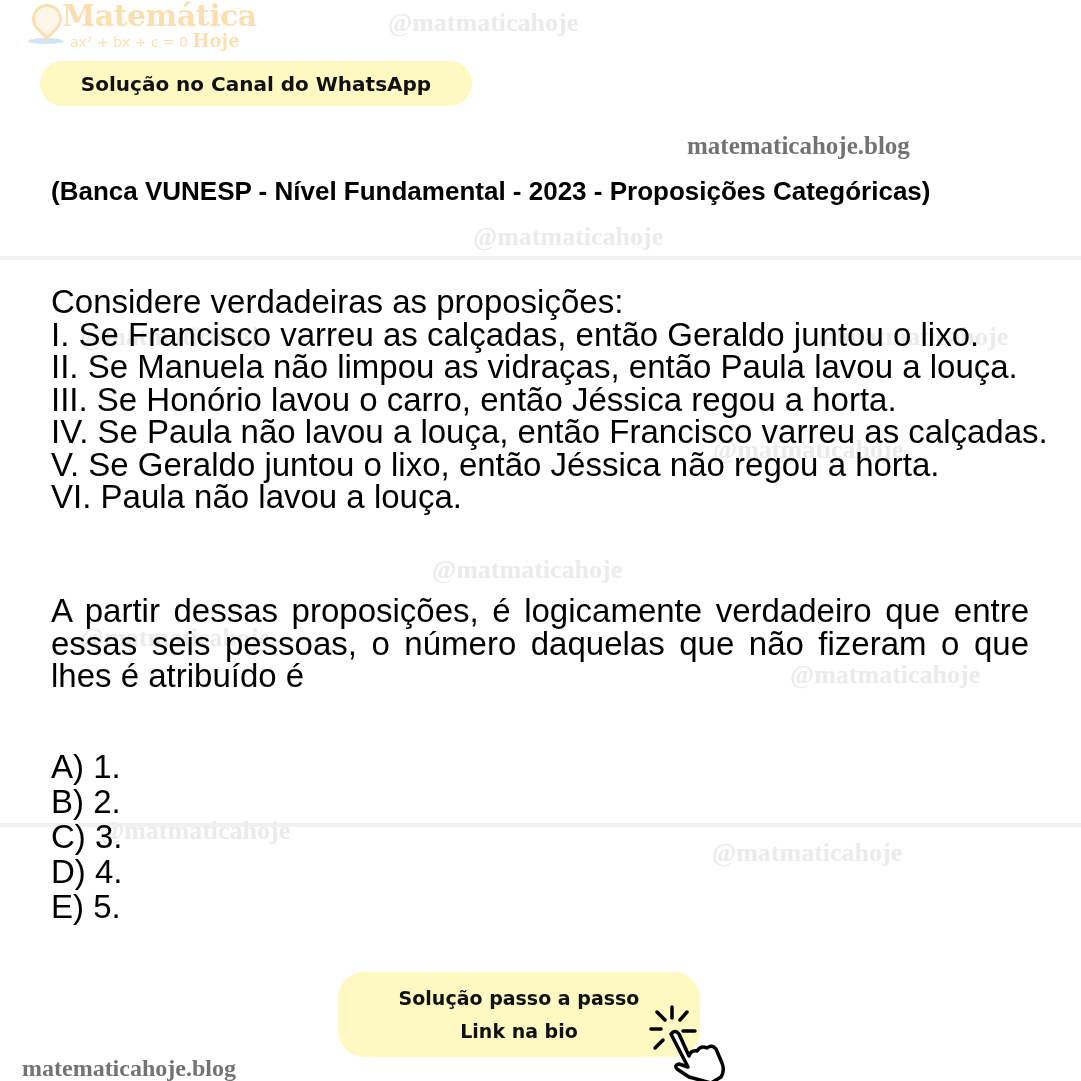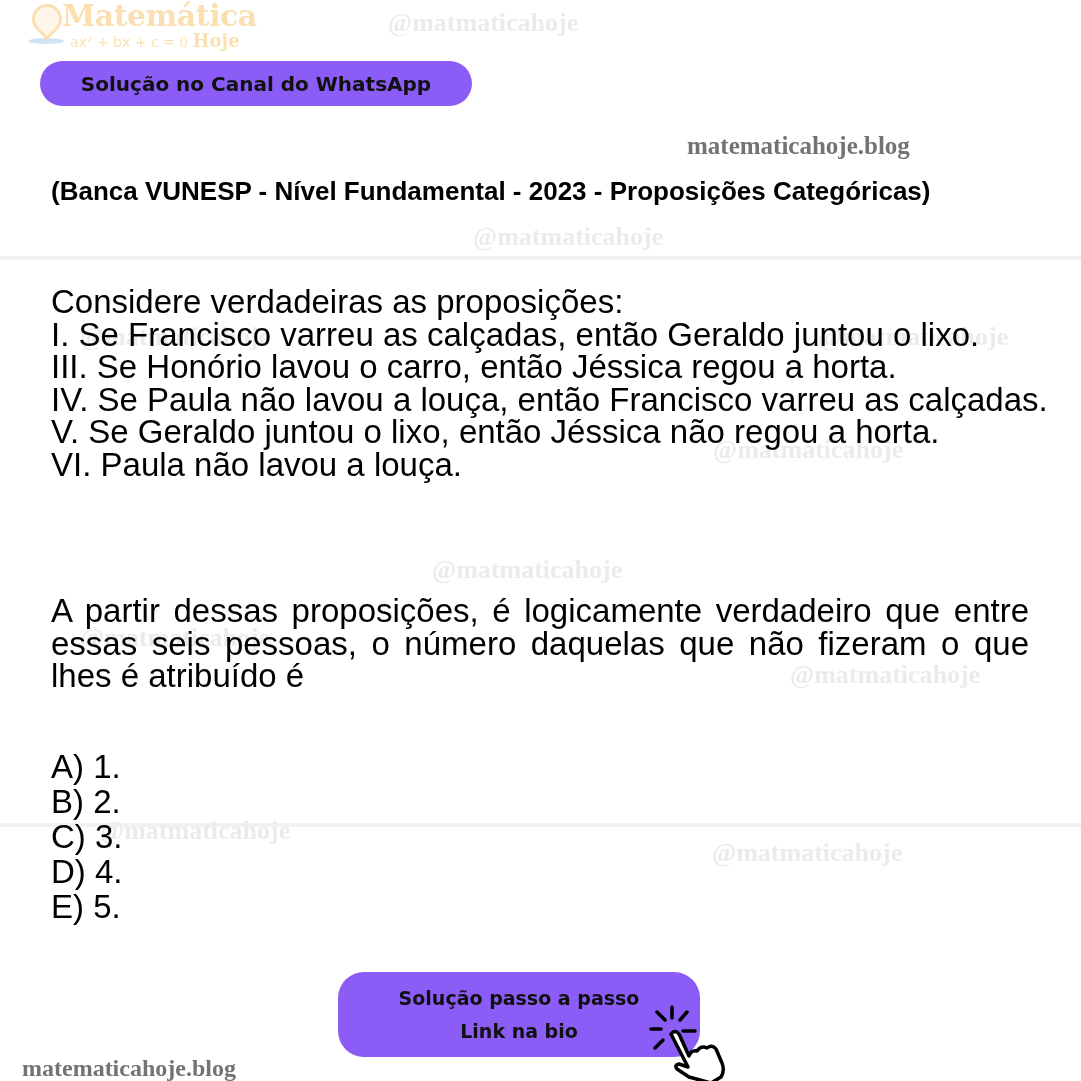--- a/index.html
+++ b/index.html
@@ -10,21 +10,21 @@
     .logo .pin { position: absolute; left: 4px; top: 4px; width: 30px; height: 30px; border-radius: 50% 50% 50% 0; transform: rotate(-45deg); border: 3px solid #f5a623; background: #fde7c2; }
     .logo .pin-shadow { position: absolute; left: 0; top: 38px; width: 36px; height: 6px; border-radius: 50%; background: #7fb5d9; }
     .logo .title { position: absolute; left: 34px; top: -2px; font-family: "DejaVu Serif", serif; font-weight: bold; font-size: 30px; color: #f5a623; letter-spacing: -0.5px; }
     .logo .formula { position: absolute; left: 42px; top: 30px; font-family: "DejaVu Sans", sans-serif; font-size: 14px; color: #f5a623; }
     .logo .hoje { font-family: "DejaVu Serif", serif; font-weight: bold; font-size: 18px; }
 
     .watermark { position: absolute; font-family: Liberation Serif, serif; font-weight: bold; font-size: 26px; color: #ebebeb; white-space: nowrap; z-index: 0; }
 
     .hline { position: absolute; left: 0; width: 1081px; height: 4px; background: #f1f1f1; z-index: 0; }
 
-    .pill { position: absolute; background: #8b5cf6; display: flex; align-items: center; justify-content: center; font-family: "DejaVu Sans", sans-serif; font-weight: bold; color: #111; text-align: center; }
+    .pill { position: absolute; background: #fef9c3; display: flex; align-items: center; justify-content: center; font-family: "DejaVu Sans", sans-serif; font-weight: bold; color: #111; text-align: center; }
     .pill-top { left: 40px; top: 61px; width: 432px; height: 45px; border-radius: 23px; font-size: 20px; }
     .pill-bottom { left: 338px; top: 972px; width: 362px; height: 85px; border-radius: 26px; font-size: 19px; flex-direction: column; line-height: 33px; }
 
     .site { position: absolute; font-family: Liberation Serif, serif; font-weight: bold; color: #737373; white-space: nowrap; margin-top: 48px; }
     .site-top { left: 687px; top: 84px; font-size: 25px; }
     .site-bottom { left: 22px; top: 1007px; font-size: 24px; }
 
     .content { position: absolute; left: 51px; width: 978px; z-index: 1; font-size: 33px; line-height: 32.5px; }
     .heading { top: 173px; font-weight: bold; text-align: justify; text-align-last: left; font-size: 26px; line-height: 36px; }
     .intro { top: 286px; }
@@ -59,20 +59,21 @@
 <div class="watermark" style="left:712px;top:838px;">@matmaticahoje</div>
 
 <div class="pill pill-top">Solução no Canal do WhatsApp</div>
 <div class="site site-top">matematicahoje.blog</div>
 
 <div class="content heading">(Banca VUNESP - Nível Fundamental - 2023 - Proposições Categóricas)</div>
 
 <div class="content intro">
   <span class="line">Considere verdadeiras as proposições:</span>
   <span class="line">I. Se Francisco varreu as calçadas, então Geraldo juntou o lixo.</span>
+  <span class="line">II. Se Manuela não limpou as vidraças, então Paula lavou a louça.</span>
   <span class="line">III. Se Honório lavou o carro, então Jéssica regou a horta.</span>
   <span class="line">IV. Se Paula não lavou a louça, então Francisco varreu as calçadas.</span>
   <span class="line">V. Se Geraldo juntou o lixo, então Jéssica não regou a horta.</span>
   <span class="line">VI. Paula não lavou a louça.</span>
 </div>
 
 <div class="content question">A partir dessas proposições, é logicamente verdadeiro que entre essas seis pessoas, o número daquelas que não fizeram o que lhes é atribuído é</div>
 
 <div class="content options">
   <span class="line">A) 1.</span>

